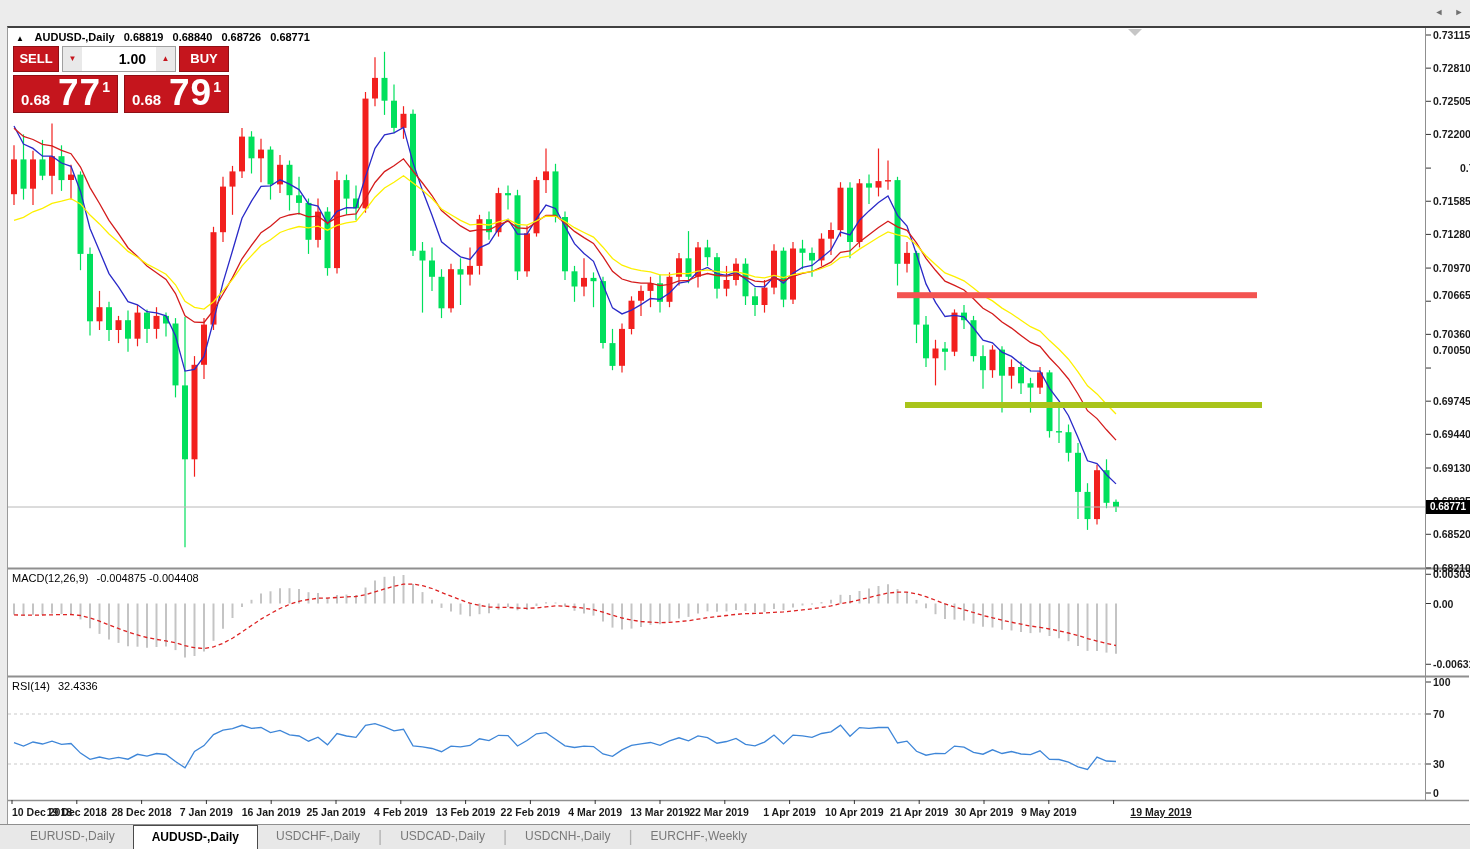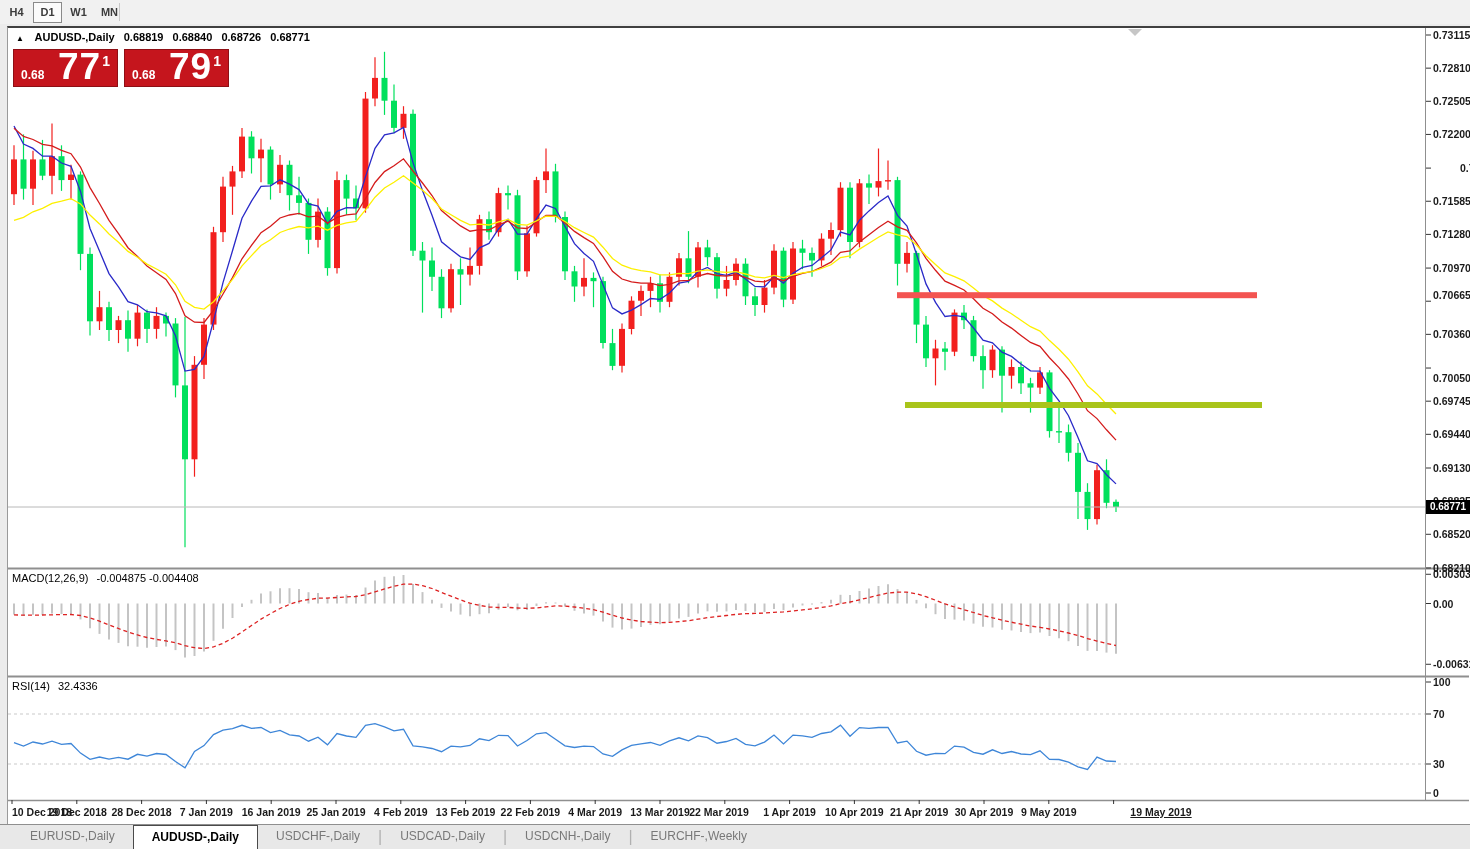--- a/index.html
+++ b/index.html
@@ -26,21 +26,21 @@
         text-align:center;line-height:24px;cursor:pointer;}
   #sellbtn{width:44px;}
   #buybtn{width:48px;}
   #volwrap{display:flex;flex:1;margin:0 3px;border:1px solid #a0a0a0;background:#fff;}
   .spin{width:19px;background:#e9e9e9;border:none;color:#c5151d;font-size:8px;text-align:center;
         line-height:24px;cursor:pointer;}
   #volinput{flex:1;border:none;outline:none;text-align:right;padding-right:10px;font-size:14px;
         font-weight:700;color:#000;width:50px;background:#fff;}
   #tprow2{display:flex;margin-top:3px;height:38px;}
   .pbox{position:relative;background:#c5151d;border:1px solid #8e0f15;width:103px;color:#fff;cursor:pointer;}
-  .pbox .sm{position:absolute;left:7px;bottom:4px;font-size:12px;font-weight:700;}
+  .pbox .sm{position:absolute;left:7px;bottom:4px;font-size:15px;font-weight:700;}
   .pbox .big{position:absolute;left:44px;top:-4px;font-size:37px;font-weight:700;letter-spacing:1px;}
   .pbox .sup{position:absolute;right:7px;top:3px;font-size:14px;font-weight:700;}
   #buybox{margin-left:6px;}
   
   .alab{position:absolute;left:1433px;font-size:10.5px;font-weight:700;color:#1a1a1a;
         transform:translateY(-50%);z-index:3;white-space:nowrap;}
   #ptag{position:absolute;left:1426px;top:500px;width:44px;height:14px;background:#000;color:#fff;
         font-size:10px;font-weight:700;text-align:center;line-height:14px;z-index:4;}
   .dlab{position:absolute;top:806px;font-size:10.5px;font-weight:700;color:#1a1a1a;
         transform:translateX(-50%);z-index:3;white-space:nowrap;}
@@ -58,24 +58,20 @@
   .tabdiv{color:#b0b0b0;line-height:23px;}
   .tscroll{position:absolute;top:5px;width:14px;height:14px;color:#707070;font-size:9px;
         line-height:14px;text-align:center;cursor:pointer;}
   #tsl{left:1432px;} #tsr{left:1452px;}
 </style>
 </head>
 <body>
 
 <div id="screen">
 
-  <div id="toolbar">
-    <div id="tfbtns"><div class="tfb">H4</div><div class="tfb active">D1</div><div class="tfb">W1</div><div class="tfb">MN</div></div>
-    <div id="tbsep"></div>
-  </div>
 
   <div id="cw"></div>
 
   <svg id="chartsvg" viewBox="0 0 1470 849">
       <g>
         <line x1="14" y1="145.3" x2="14" y2="205.1" stroke="#f2201e" stroke-width="1.2"></line>
         <rect x="11.0" y="159.4" width="6" height="34.8" fill="#f2201e"></rect>
         <line x1="23.5" y1="134.4" x2="23.5" y2="199.6" stroke="#00e05c" stroke-width="1.2"></line>
         <rect x="20.5" y="159.4" width="6" height="29.3" fill="#00e05c"></rect>
         <line x1="33" y1="150.7" x2="33" y2="205.1" stroke="#f2201e" stroke-width="1.2"></line>
@@ -490,20 +486,29 @@
   <div id="trow">
     <span class="tri">▲</span>
     <span>AUDUSD-,Daily</span>
     <span>0.68819</span>
     <span>0.68840</span>
     <span>0.68726</span>
     <span>0.68771</span>
   </div>
 
   <div id="tpanel">
+    <div id="tprow1">
+      <div id="sellbtn" class="tbtn">SELL</div>
+      <div id="volwrap">
+        <div class="spin">▼</div>
+        <input id="volinput" value="1.00" style="">
+        <div class="spin">▲</div>
+      </div>
+      <div id="buybtn" class="tbtn">BUY</div>
+    </div>
     <div id="tprow2">
       <div class="pbox" id="sellbox">
         <span class="sm">0.68</span>
         <span class="big">77</span>
         <span class="sup">1</span>
       </div>
       <div class="pbox" id="buybox">
         <span class="sm">0.68</span>
         <span class="big">79</span>
         <span class="sup">1</span>
@@ -525,21 +530,21 @@
       <div class="alab" style="top: 35px;">0.73115</div>
       <div class="alab" style="top: 68.1413px;">0.72810</div>
       <div class="alab" style="top: 101.283px;">0.72505</div>
       <div class="alab" style="top: 134.424px;">0.72200</div>
       <div class="alab" style="top: 168.108px; margin-left: 27px;">0.71890</div>
       <div class="alab" style="top: 201.25px;">0.71585</div>
       <div class="alab" style="top: 234.391px;">0.71280</div>
       <div class="alab" style="top: 268.076px;">0.70970</div>
       <div class="alab" style="top: 295px;">0.70665</div>
       <div class="alab" style="top: 334.358px;">0.70360</div>
-      <div class="alab" style="top: 378px;">0.70050</div>
+      <div class="alab" style="top: 350px;">0.70050</div>
       <div class="alab" style="top: 401.184px;">0.69745</div>
       <div class="alab" style="top: 434.325px;">0.69440</div>
       <div class="alab" style="top: 468.01px;">0.69130</div>
       <div class="alab" style="top: 501.151px;">0.68825</div>
       <div class="alab" style="top: 534.293px;">0.68520</div>
       <div class="alab" style="top: 567.977px;">0.68210</div>
       <div class="alab" style="top: 574.273px;">0.003035</div>
       <div class="alab" style="top: 603.5px;">0.00</div>
       <div class="alab" style="top: 664.275px;">-0.006311</div>
       <div class="alab" style="top: 682px;">100</div>

